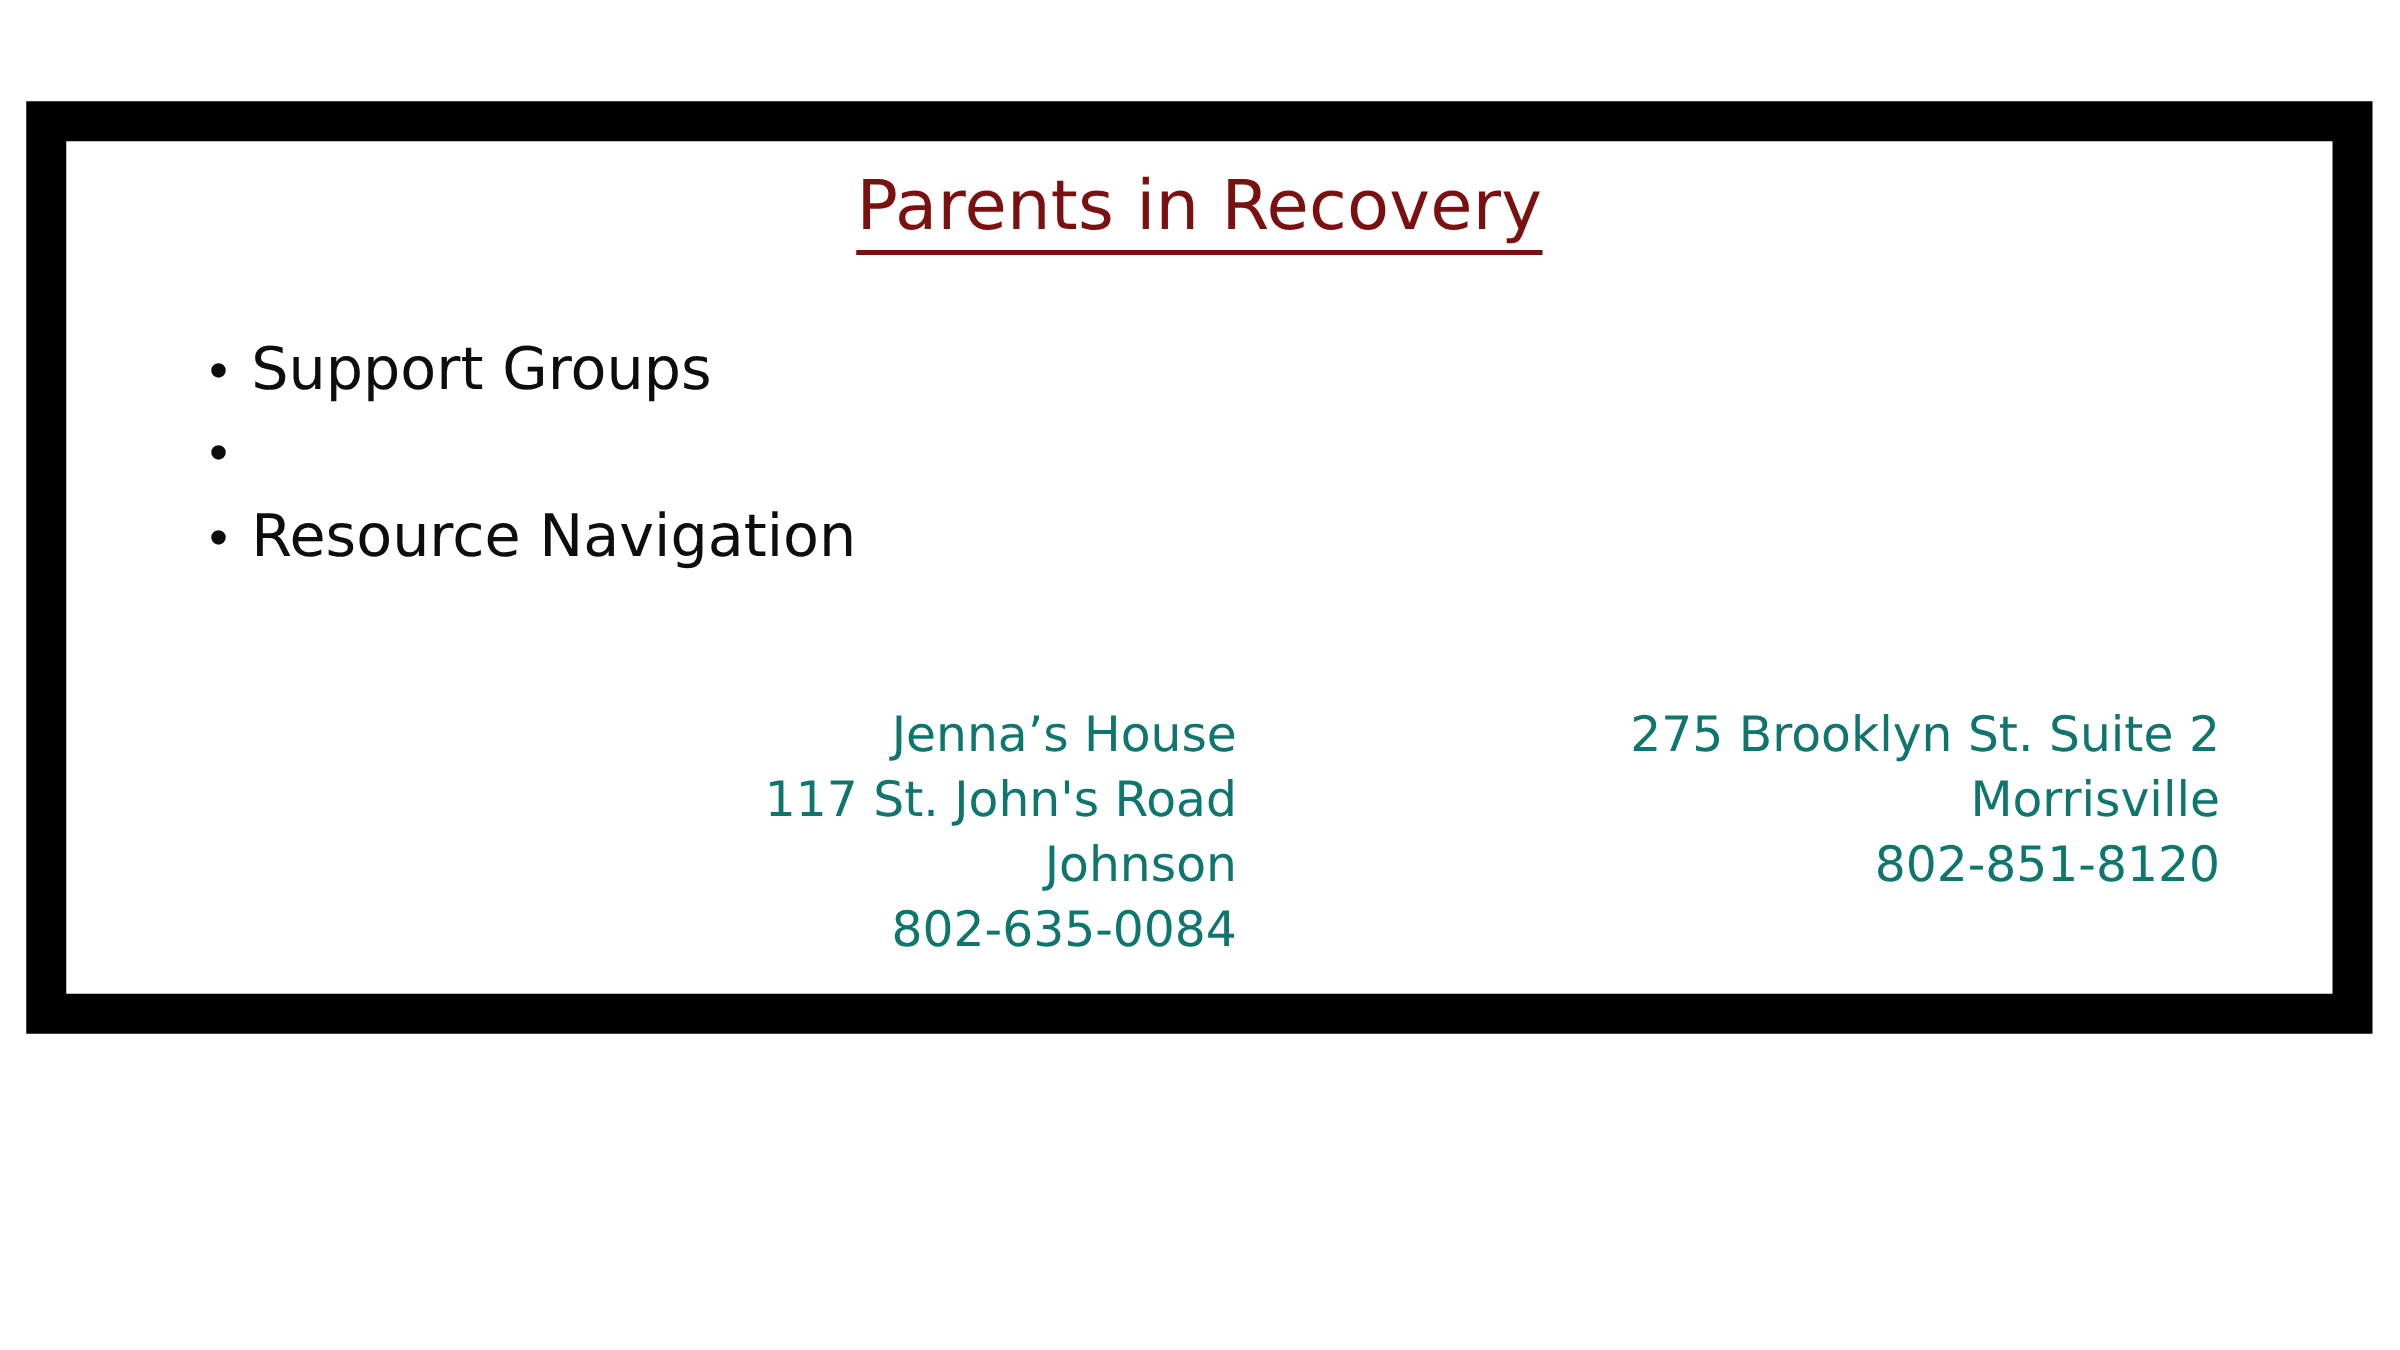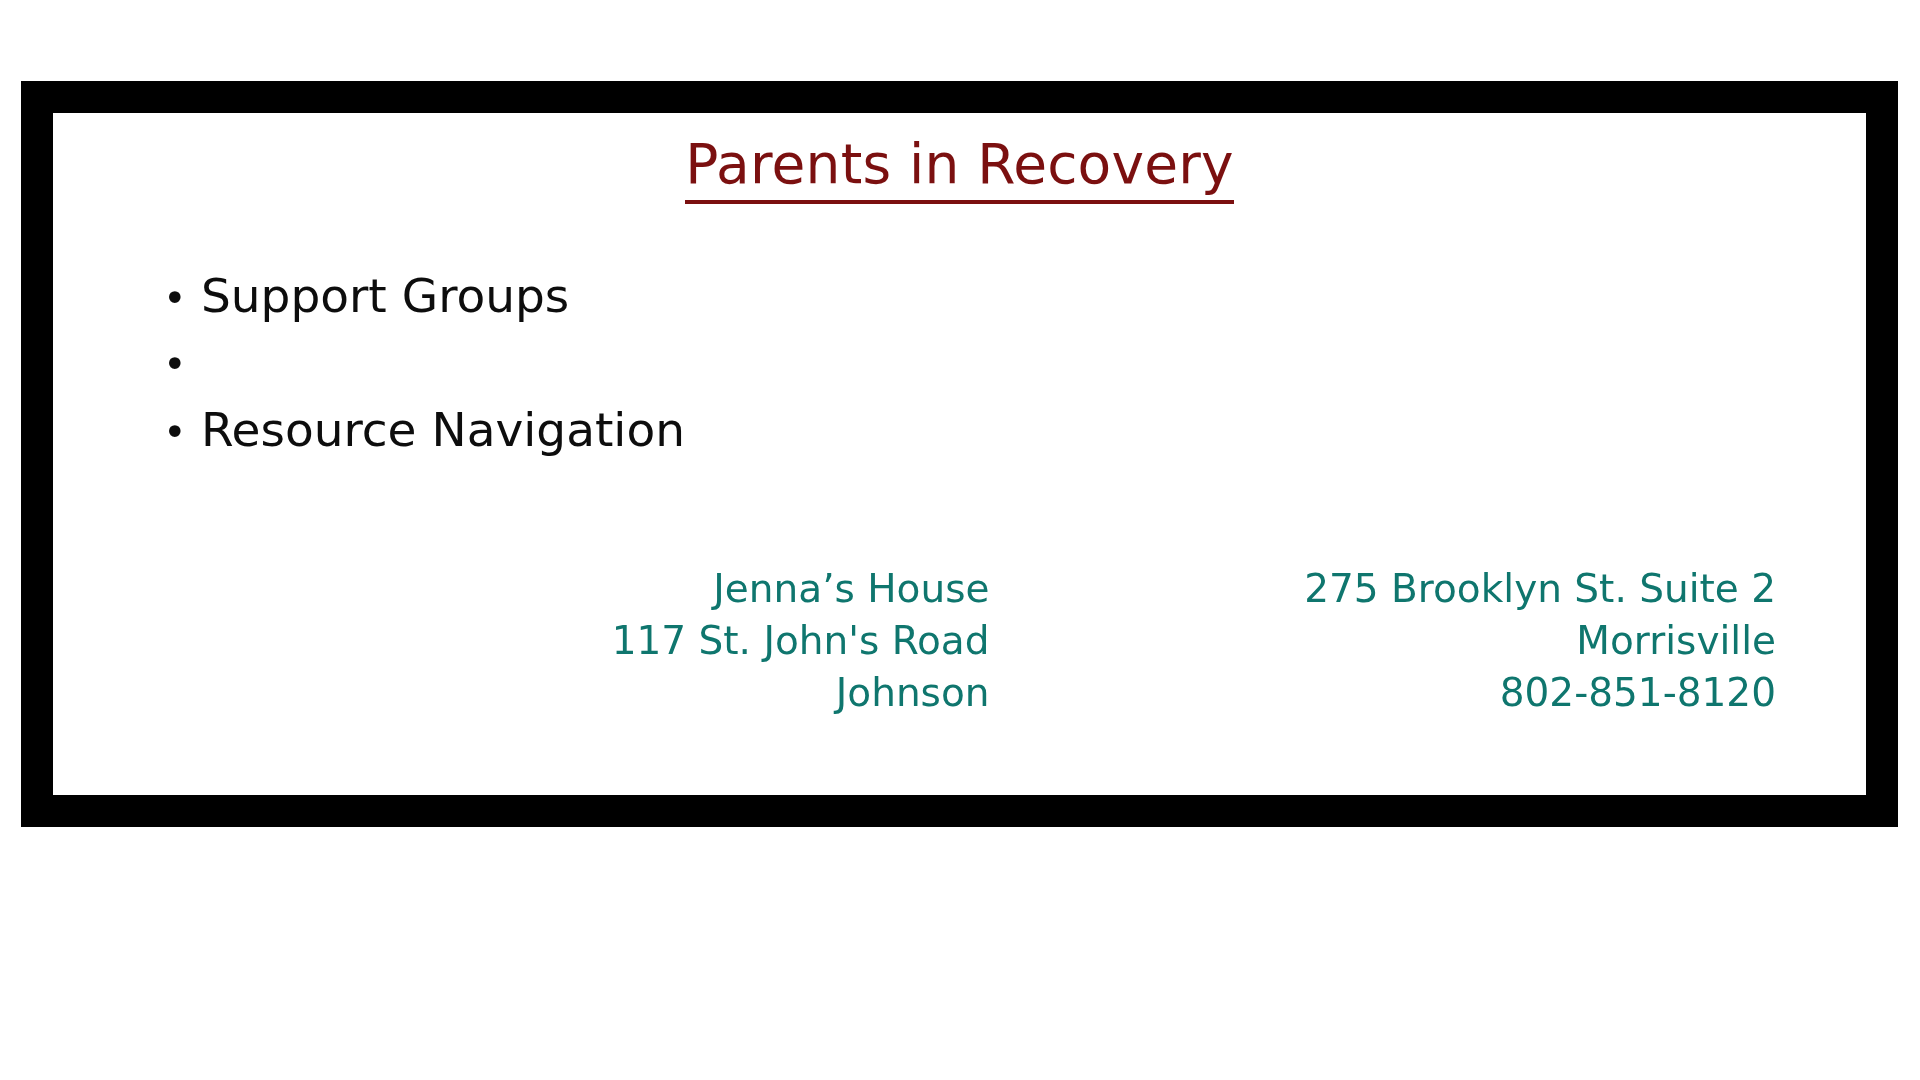--- a/index.html
+++ b/index.html
@@ -139,20 +139,21 @@
           <span class="bullet-label">Resource Navigation</span>
         </li>
       </ul>
 
       <div id="contact-row">
 
         <div class="contact-column">
           <div class="contact-line">Jenna’s House</div>
           <div class="contact-line">117 St. John's Road</div>
           <div class="contact-line">Johnson</div>
+          <div class="contact-line">802-635-0084</div>
         </div>
 
         <div class="contact-column">
           <div class="contact-line">275 Brooklyn St. Suite 2</div>
           <div class="contact-line">Morrisville</div>
           <div class="contact-line">802-851-8120</div>
         </div>
 
       </div>
 

